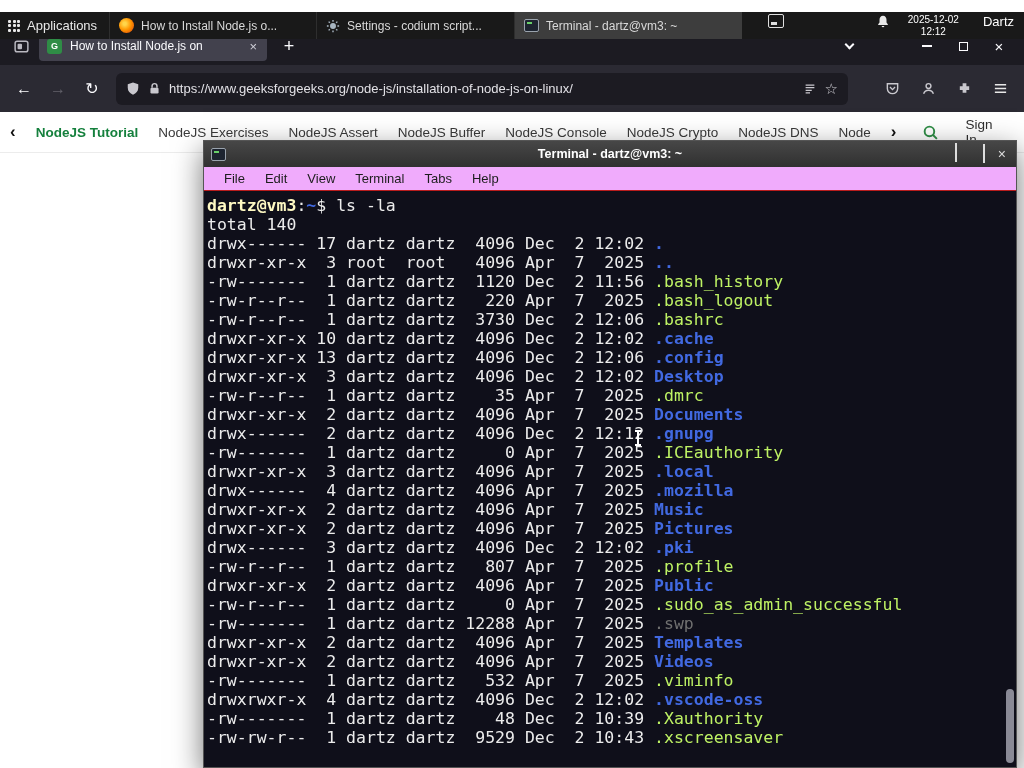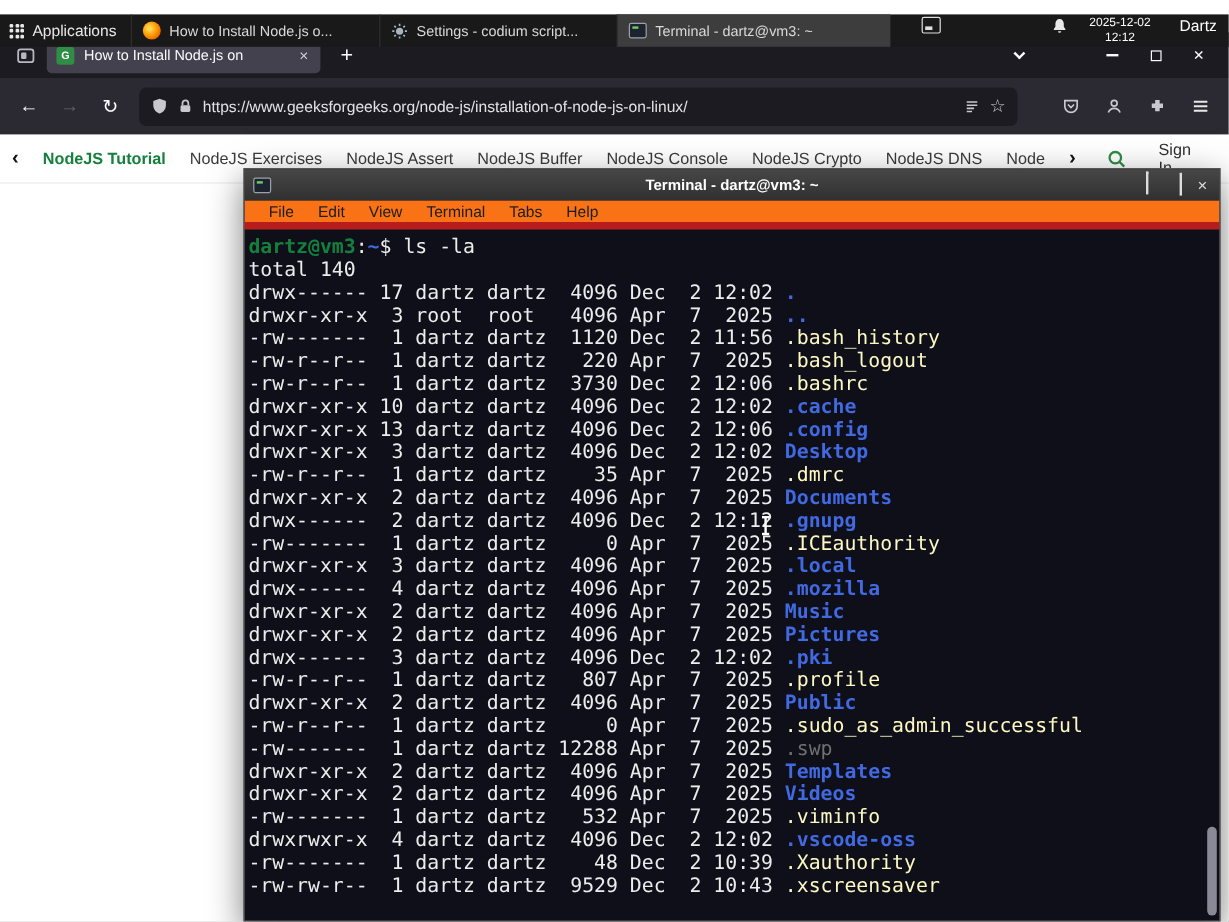--- a/index.html
+++ b/index.html
@@ -84,31 +84,31 @@
   .term-title { height:26px; background:linear-gradient(#474747,#303030); position:relative;
                 display:flex; align-items:center; padding:0 7px; flex:0 0 26px; }
   .term-title .title { position:absolute; left:50%; transform:translateX(-50%); color:#fff;
                        font-size:12.5px; font-weight:bold; white-space:nowrap; }
   .term-btns { margin-left:auto; display:flex; align-items:center; gap:13px; padding-right:3px; }
   .chev-up { width:7px; height:7px; border-left:2px solid #ddd; border-top:2px solid #ddd;
              transform:rotate(45deg); margin-top:3px; }
   .t-min { width:9px; border-bottom:2px solid #ddd; margin-top:4px; }
   .t-max { width:9px; height:8px; border:1.5px solid #ddd; }
   .t-x { color:#ddd; font-size:14px; line-height:1; }
-  .term-menu { height:24px; flex:0 0 24px; background:#f97316; border-bottom:6px solid #b91c1c;
+  .term-menu { height:24px; flex:0 0 24px; background:#f0abfc; border-bottom:1px solid #b91c1c;
                display:flex; align-items:center; font-size:13px; color:#1d1d1d; padding:0 10px; }
   .term-menu span { padding:0 10px; }
   .term-body { flex:1; position:relative; overflow:hidden; padding:5px 0 0 3px; }
   .term-out { font-family:"DejaVu Sans Mono", monospace; font-size:16.5px; line-height:19px; color:#ececec; }
   .t-line { white-space:pre; height:19px; }
-  .p-user { color:#15803d; font-weight:bold; }
+  .p-user { color:#fef9c3; font-weight:bold; }
   .p-cwd  { color:#4169e1; font-weight:bold; }
   .n-dir  { color:#4169e1; font-weight:bold; }
   .n-dim  { color:#707070; }
-  .n-file { color:#fef9c3; }
+  .n-file { color:#bef264; }
   .term-thumb { position:absolute; right:2px; bottom:4px; width:8px; height:74px; background:#8a8a96;
                 border-radius:4px; }
   .ibeam { position:absolute; left:433px; top:240px; width:2px; height:14px; background:#fff; }
   .ibeam::before, .ibeam::after { content:""; position:absolute; left:-2px; width:6px; height:2px; background:#fff; }
   .ibeam::before { top:-1px; } .ibeam::after { bottom:-1px; }
 </style>
 </head>
 <body>
 
 <div id="screen">

